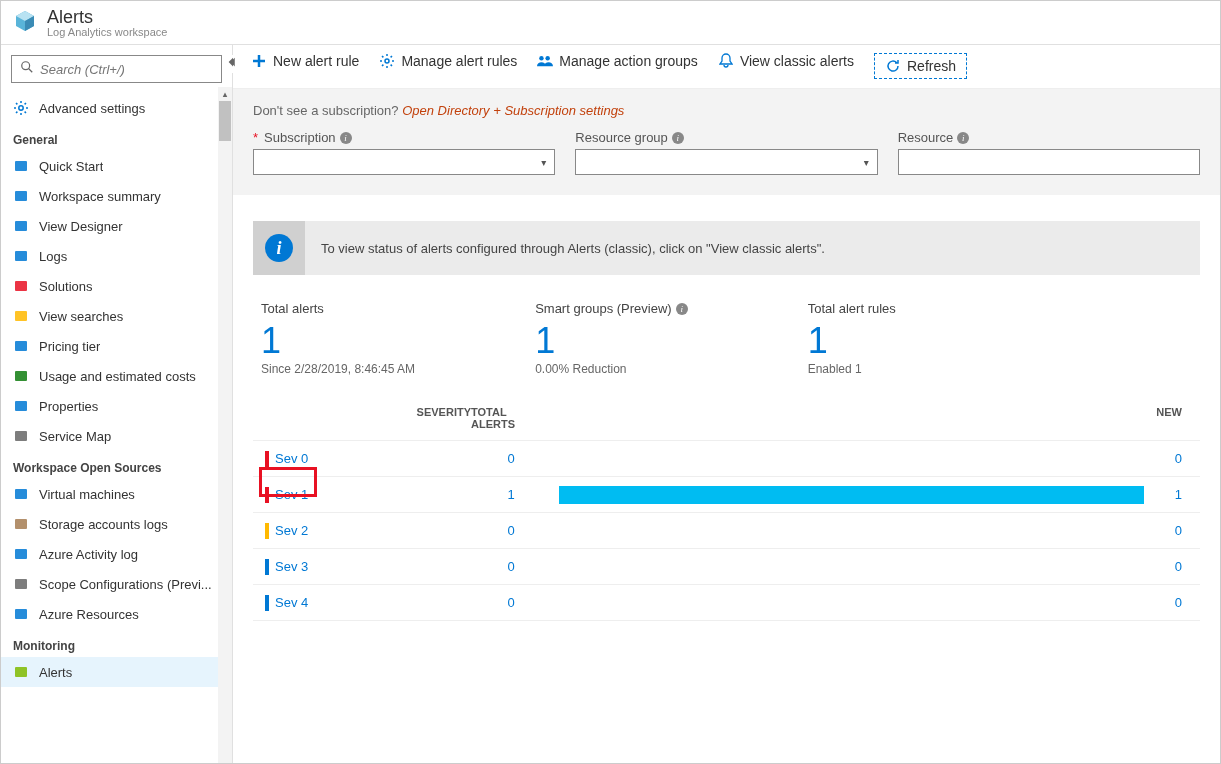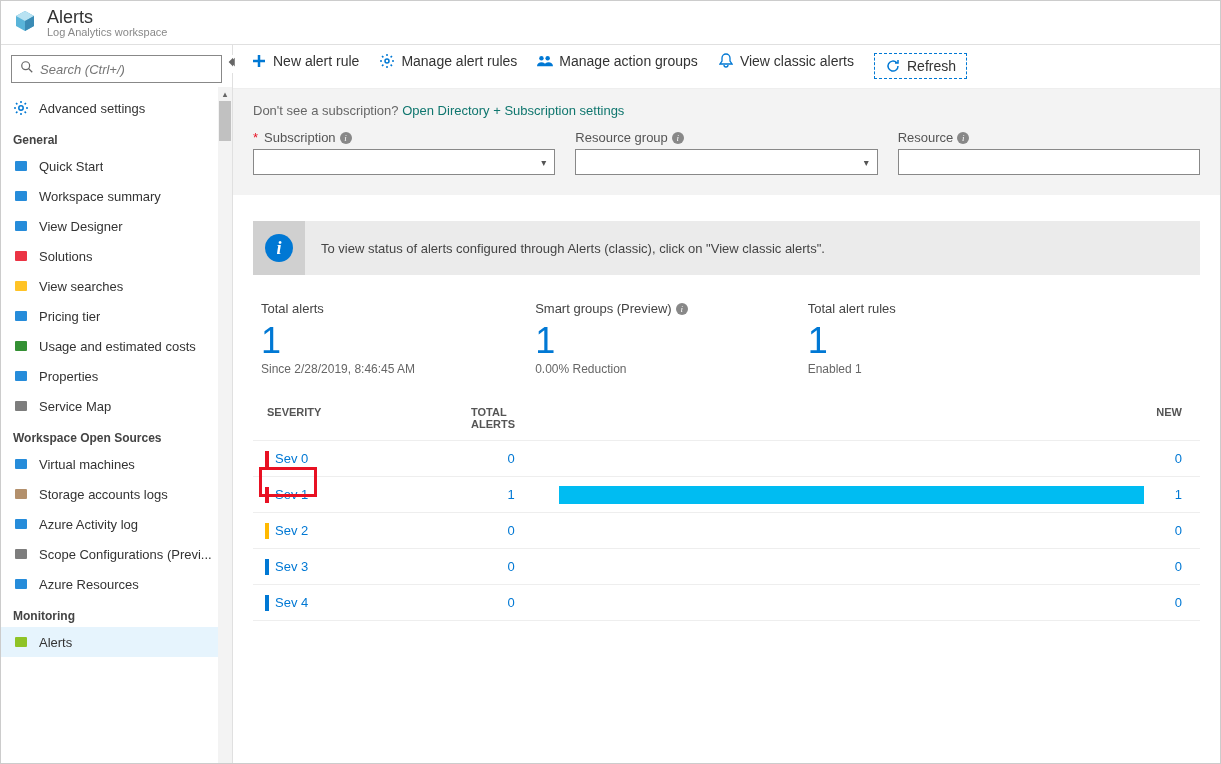--- a/index.html
+++ b/index.html
@@ -31,41 +31,41 @@
 
 .main { flex: 1; display: flex; flex-direction: column; position: relative; }
 
 .toolbar { display: flex; align-items: flex-start; padding: 8px 18px; gap: 20px; border-bottom: 1px solid #eee; height: 44px; }
 .tool-btn { display: flex; align-items: center; gap: 6px; color: #333; font-size: 14px; cursor: pointer; }
 .tool-btn .ticon { width: 16px; height: 16px; color: #0078d4; display:inline-flex; align-items:center; justify-content:center; }
 .tool-refresh { border: 1px dashed #0078d4; padding: 4px 10px; }
 
 .filter-bar { background: #f3f3f3; padding: 14px 20px 20px 20px; }
 .filter-hint { font-size: 13px; color: #666; }
-.filter-hint a { color: #0f766e; text-decoration: none; }
+.filter-hint a { color: #c2410c; text-decoration: none; font-style: italic; }
 .filter-row { display: flex; gap: 20px; margin-top: 12px; }
 .filter-col { flex: 1; }
 .filter-label { font-size: 13px; color: #555; display: flex; align-items: center; gap: 4px; }
 .req { color: #e81123; margin-right:2px; }
 .info-dot { width: 12px; height: 12px; border-radius: 50%; background: #888; color: #fff; font-size: 9px; display: inline-flex; align-items: center; justify-content: center; font-style: italic; font-family: serif; }
 .filter-select { margin-top: 4px; background: #fff; border: 1px solid #888; height: 26px; display: flex; align-items: center; justify-content: flex-end; padding: 0 8px; }
 
 .info-banner { margin: 26px 20px 0 20px; background: #ebebeb; display: flex; align-items: center; padding: 0; height: 54px; }
 .info-banner-icon { background: #d0d0d0; width: 52px; height: 54px; display: flex; align-items: center; justify-content: center; }
 .info-banner-icon .circle { width: 28px; height: 28px; border-radius: 50%; background: #0078d4; color: #fff; display:flex; align-items:center; justify-content:center; font-family: serif; font-style: italic; font-size:18px; font-weight:bold; }
 .info-banner-text { padding-left: 16px; font-size: 13px; color: #444; }
 
 .stats-row { display: flex; gap: 120px; padding: 26px 28px 10px 28px; }
 .stat-col .stat-title { font-size: 13px; color: #444; display:flex; align-items:center; gap:4px; }
 .stat-col .stat-num { font-size: 36px; color: #0078d4; font-weight: 300; margin-top: 4px; }
 .stat-col .stat-sub { font-size: 12px; color: #666; }
 
 .sev-table { margin: 14px 20px 0 20px; }
 .sev-head { display: flex; padding: 6px 8px 10px 8px; font-size: 11px; font-weight: 600; color: #555; }
-.sev-head .c1 { width: 210px; padding-left: 6px; }
+.sev-head .c1 { width: 210px; padding-left: 6px; text-align: right; }
 .sev-head .c2 { width: 80px; }
 .sev-head .c3 { flex: 1; text-align: right; padding-right: 10px; }
 .sev-row { display: flex; align-items: center; border-top: 1px solid #eee; height: 36px; padding: 0 8px; }
 .sev-bar { width: 4px; height: 16px; margin-left: 4px; margin-right: 6px; }
 .sev-link { color: #0078d4; font-size: 13px; }
 .sev-c1 { width: 210px; display:flex; align-items:center; }
 .sev-c2 { width: 80px; text-align: center; color: #0078d4; font-size: 13px; }
 .sev-cbar { flex:1; height: 18px; margin: 0 8px; position:relative; }
 .sev-cbar .fill { position:absolute; left:0; top:0; bottom:0; background:#00bcf2; }
 .sev-c3 { width: 40px; text-align: right; padding-right: 10px; color: #0078d4; font-size: 13px; }
@@ -147,20 +147,28 @@
             <span class="nav-icon">
               <svg width="16" height="16" viewBox="0 0 16 16">
                 <rect x="2" y="3" width="12" height="10" rx="1" fill="#0078d4" opacity="0.85"></rect>
               </svg>
             </span>
             <span class="nav-label">View Designer</span>
           </div>
           <div class="nav-item">
             <span class="nav-icon">
               <svg width="16" height="16" viewBox="0 0 16 16">
+                <rect x="2" y="3" width="12" height="10" rx="1" fill="#0078d4" opacity="0.85"></rect>
+              </svg>
+            </span>
+            <span class="nav-label">Logs</span>
+          </div>
+          <div class="nav-item">
+            <span class="nav-icon">
+              <svg width="16" height="16" viewBox="0 0 16 16">
                 <rect x="2" y="3" width="12" height="10" rx="1" fill="#e81123" opacity="0.85"></rect>
               </svg>
             </span>
             <span class="nav-label">Solutions</span>
           </div>
           <div class="nav-item">
             <span class="nav-icon">
               <svg width="16" height="16" viewBox="0 0 16 16">
                 <rect x="2" y="3" width="12" height="10" rx="1" fill="#ffb900" opacity="0.85"></rect>
               </svg>

